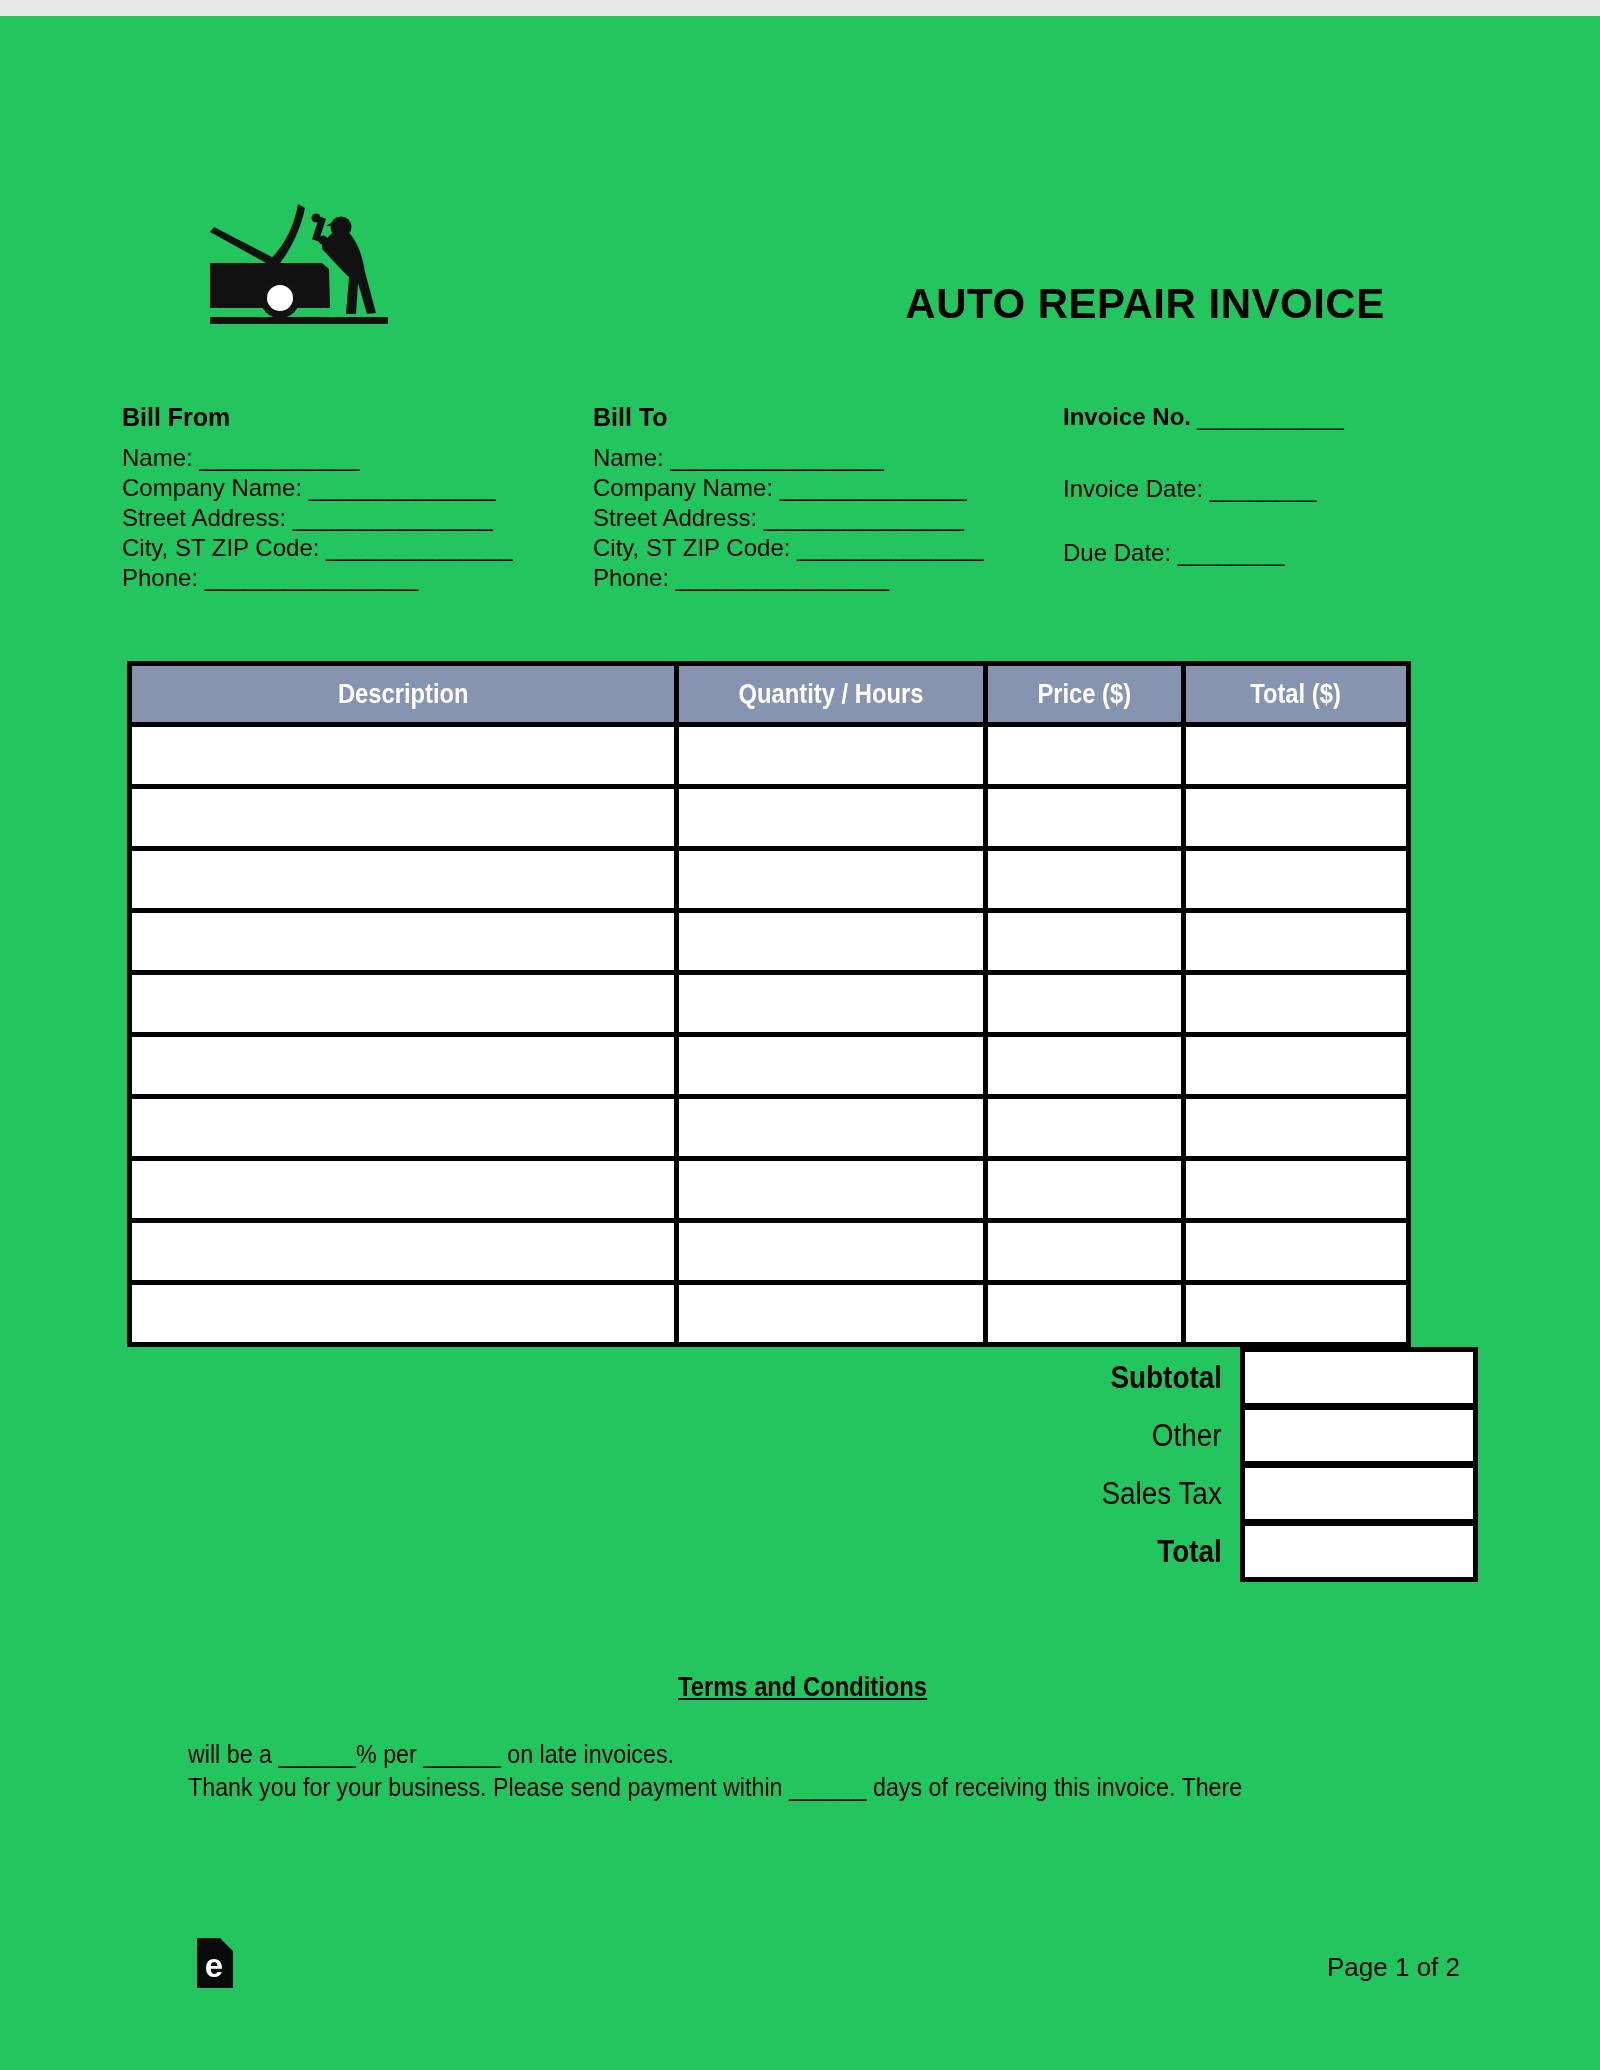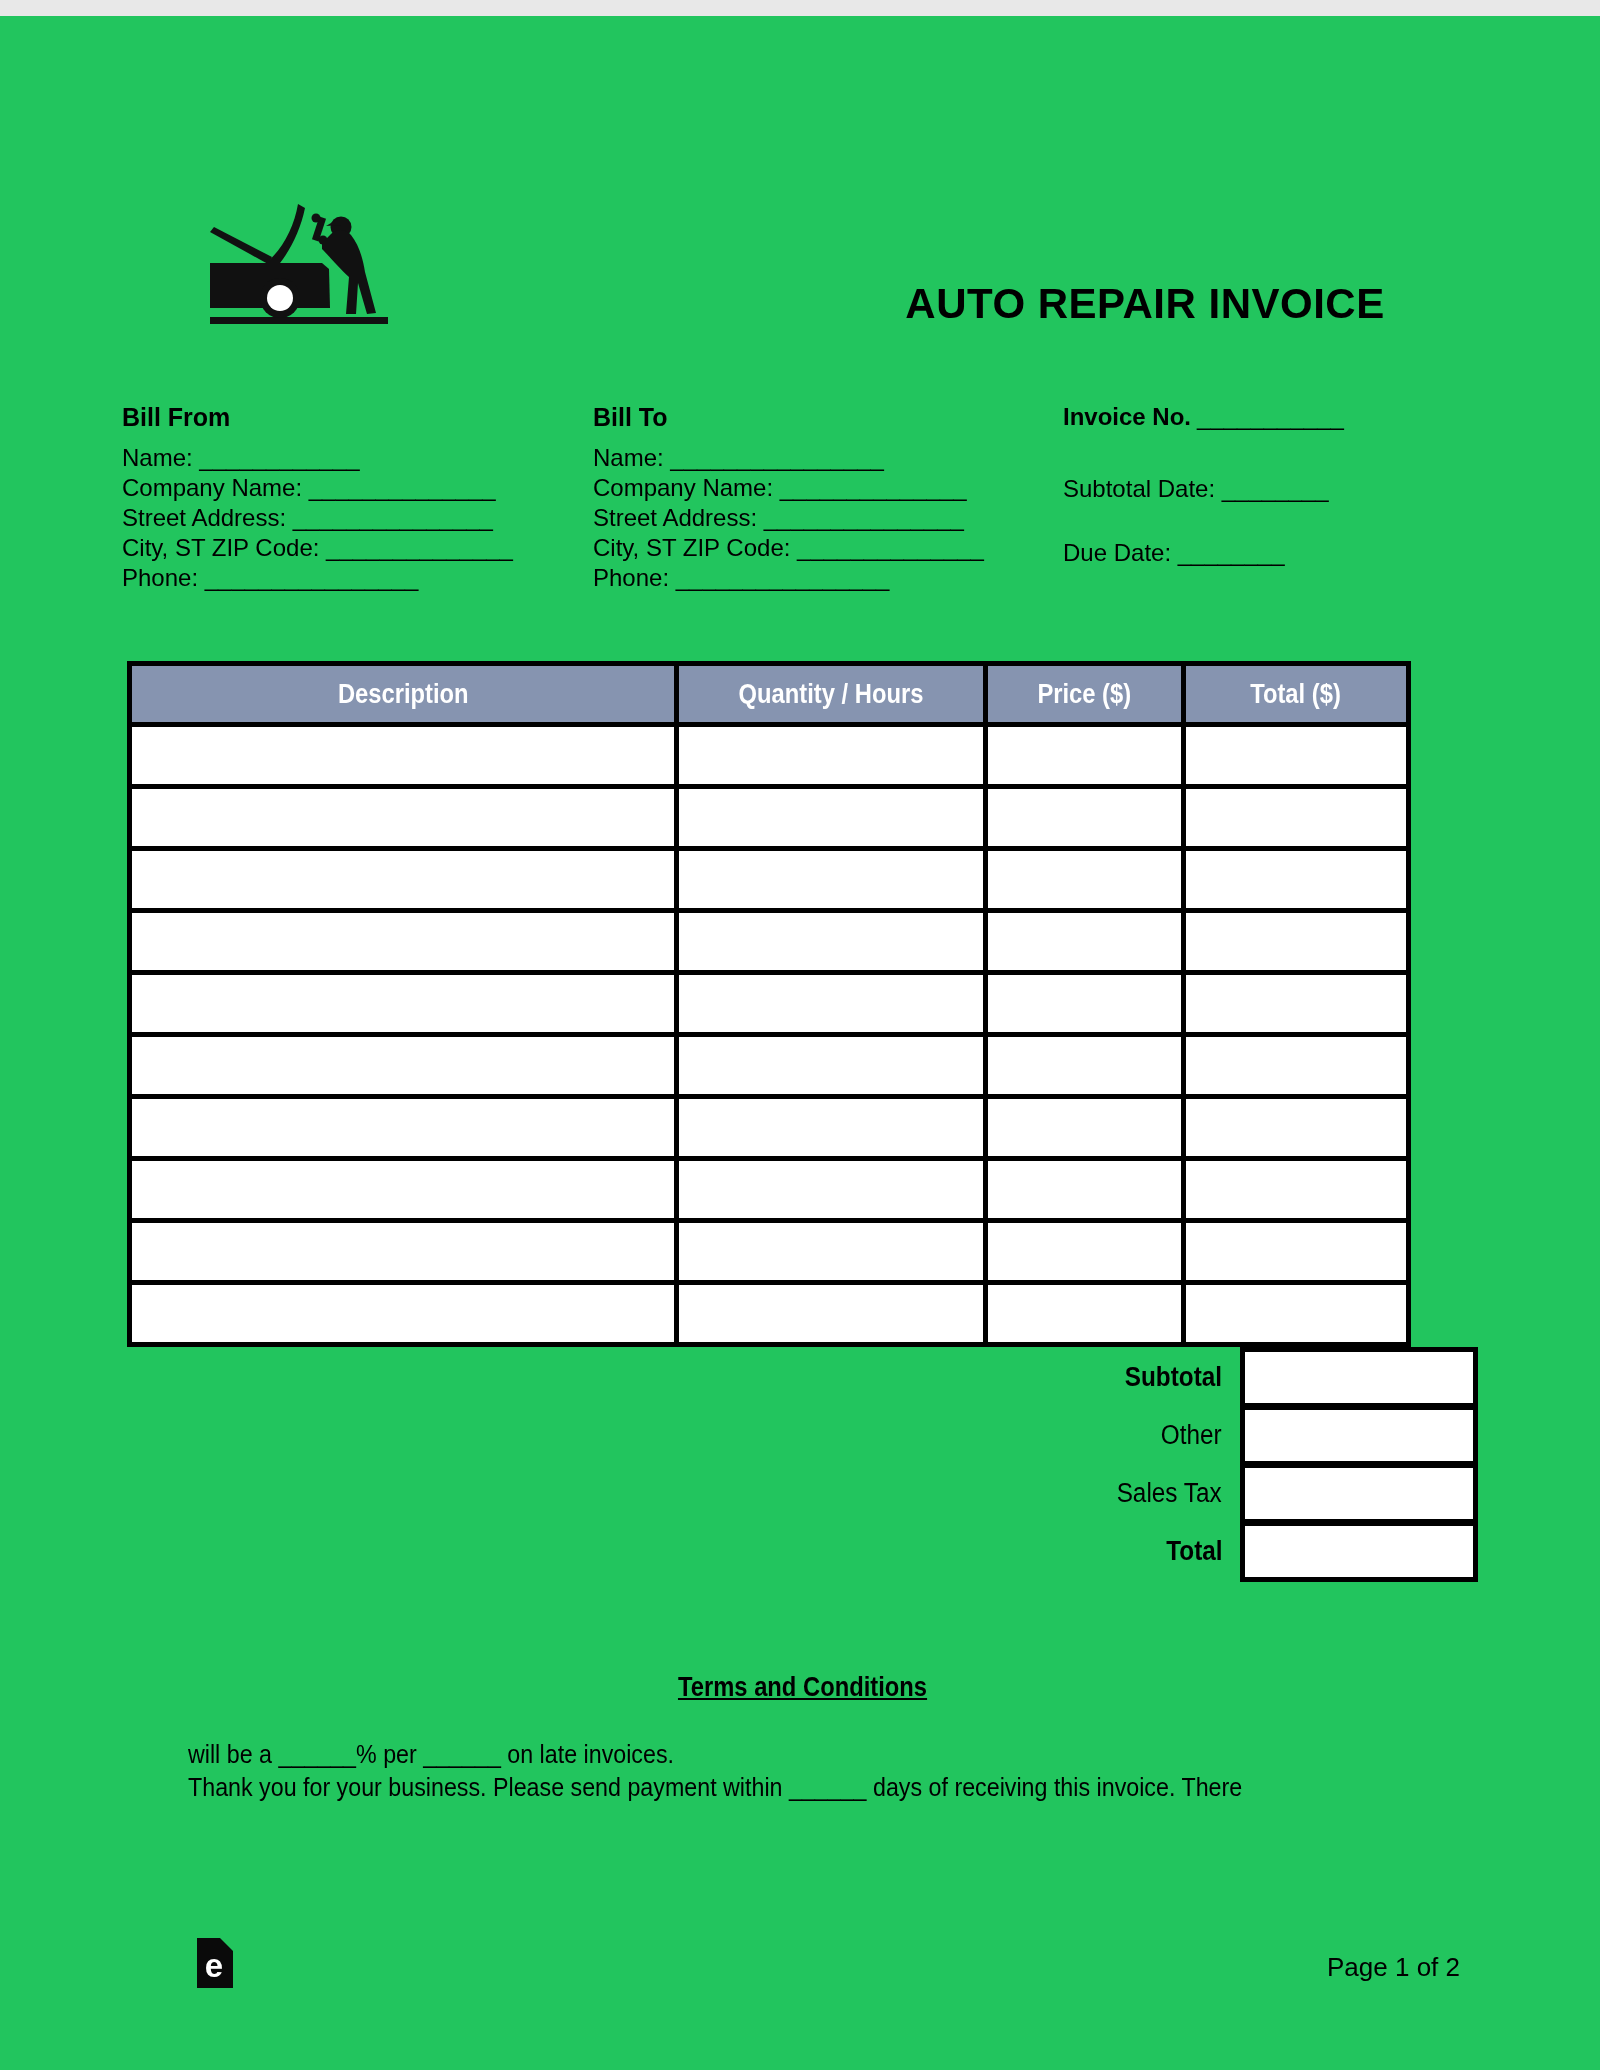--- a/index.html
+++ b/index.html
@@ -38,21 +38,21 @@
     font-size:27px; font-weight:bold; text-align:center; vertical-align:middle;
   }
   .items-table td { height:57px; background:#fff; }
   .narrow-c { display:inline-block; transform:scaleX(0.88); transform-origin:center; white-space:nowrap; }
   .narrow-r { display:inline-block; transform:scaleX(0.90); transform-origin:right center; white-space:nowrap; }
   .narrow-l { display:inline-block; transform:scaleX(0.93); transform-origin:left center; white-space:nowrap; }
   
   .summary { position:absolute; left:127px; top:1331px; width:1351px; }
   .summary-row { display:flex; align-items:center; height:61px; }
   .summary-row + .summary-row { margin-top:-3px; }
-  .summary-label { flex:1; text-align:right; padding-right:18px; font-size:27px; }
+  .summary-label { flex:1; text-align:right; padding-right:18px; font-size:31px; }
   .summary-label.bold { font-weight:bold; }
   .sum-box { width:238px; height:100%; border:5px solid #000; box-sizing:border-box; background:#fff; }
   
   .terms-heading {
     position:absolute; left:127px; top:1656px; width:1351px;
     text-align:center; font-size:27px; font-weight:bold;
   }
   .terms-heading span { text-decoration:underline; }
   .terms-body { position:absolute; left:188px; top:1722px; font-size:25px; line-height:33px; }
   
@@ -106,21 +106,21 @@
     <div class="info-line">Company Name: ______________</div>
     <div class="info-line">Street Address: _______________</div>
     <div class="info-line">City, ST ZIP Code: ______________</div>
     <div class="info-line">Phone: ________________</div>
   </div>
 
   <div class="info-col" id="invoice-meta">
     <div class="meta-heading-row">
       <span class="b">Invoice No.</span><span class="blank-line">___________</span>
     </div>
-    <div class="meta-line-1">Subtotal Date: ________</div>
+    <div class="meta-line-1">Invoice Date: ________</div>
     <div class="meta-line-2">Due Date: ________</div>
   </div>
 
   <table class="items-table">
     <colgroup>
       <col style="width:42.8%">
         <col style="width:24.1%">
         <col style="width:15.5%">
         <col style="width:17.6%">
     </colgroup>

